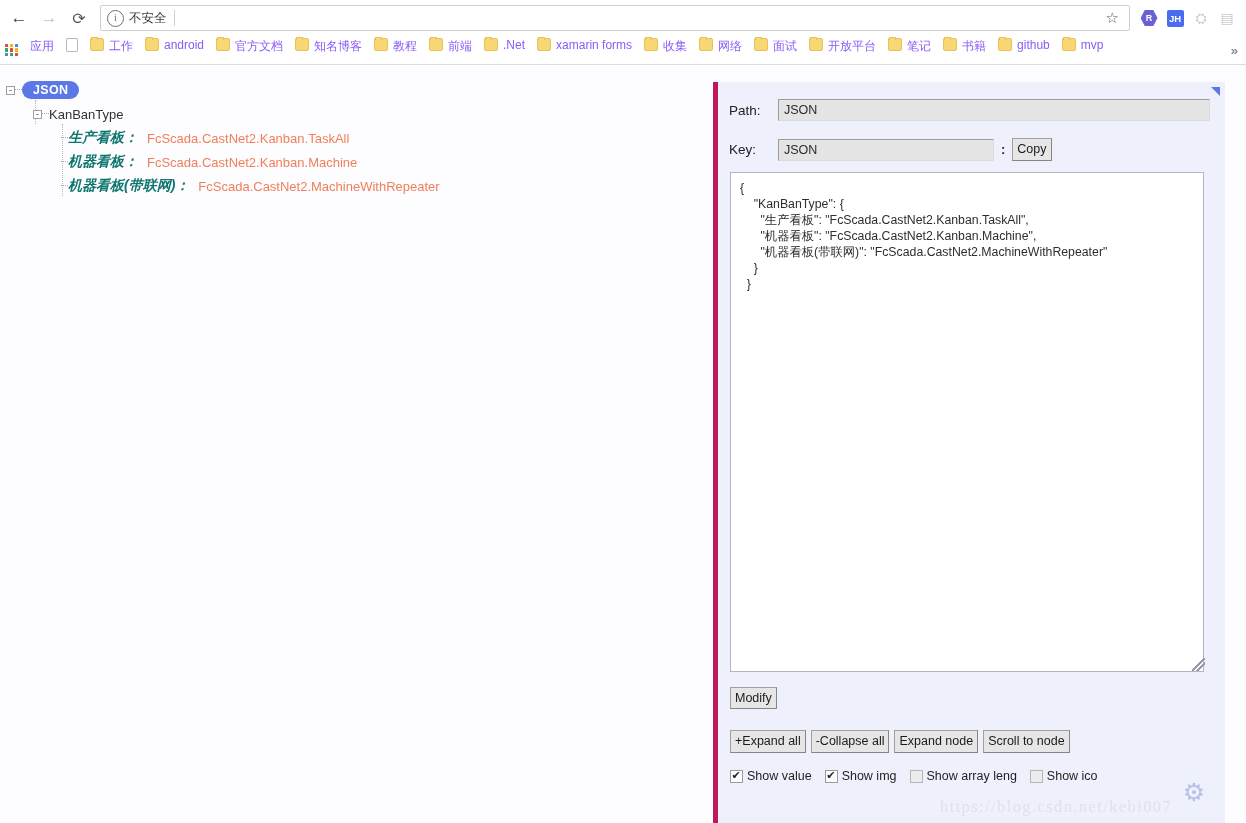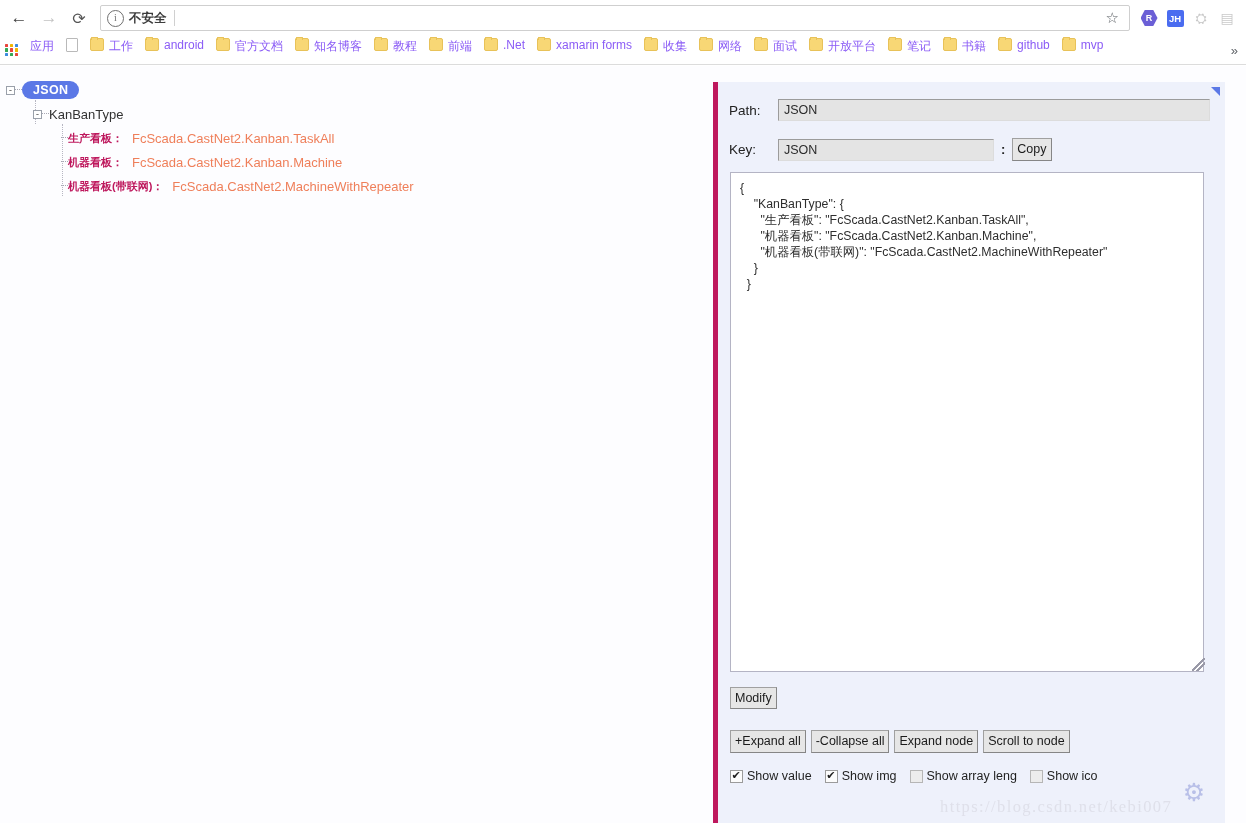--- a/index.html
+++ b/index.html
@@ -43,21 +43,20 @@
   .omni-info-icon {
     width: 15px; height: 15px;
     border: 1.3px solid #6f6f6f; border-radius: 50%;
     color: #6f6f6f; font-size: 10px; line-height: 13px;
     text-align: center; font-family: "Liberation Serif", serif;
     flex: none; margin-right: 5px;
   }
   .omni-insecure-text {
     font-size: 12.5px; color: #3c3c3c; white-space: nowrap;
     margin-right: 7px;
-    font-weight: bold;
   }
   .omni-divider {
     width: 1px; height: 16px; background: #d0d0d0; margin-right: 9px; flex: none;
   }
   .omni-url { font-size: 13.5px; white-space: nowrap; overflow: hidden; }
   .omni-url .host { color: #202124; }
   .omni-url .path { color: #868686; }
   .omni-star {
     margin-left: auto; font-size: 15px; color: #5f6368;
     padding: 0 6px; flex: none;
@@ -141,21 +140,21 @@
     box-sizing: border-box;
   }
   .dash { width: 7px; border-top: 1px dotted #a8a8b4; height: 1px; flex: none; }
   .root-pill {
     background: #5b78e6; color: #fff;
     padding: 2px 11px; border-radius: 9px;
     font-size: 12.5px; font-weight: bold;
     letter-spacing: .3px;
   }
   .node-label { color: #333; font-size: 13px; }
-  .leaf-key { color: #be185d; font-weight: bold; font-size: 11px; }
+  .leaf-key { color: #0f766e; font-weight: bold; font-size: 14px; font-style: italic; }
   .leaf-val { color: #ef7f5a; font-size: 13px; }
 
   .vline {
     position: absolute; width: 0; border-left: 1px dotted #b6b6c2;
   }
 
   
   .panel {
     position: absolute; left: 713px; top: 16px;
     width: 512px; height: 741px;

